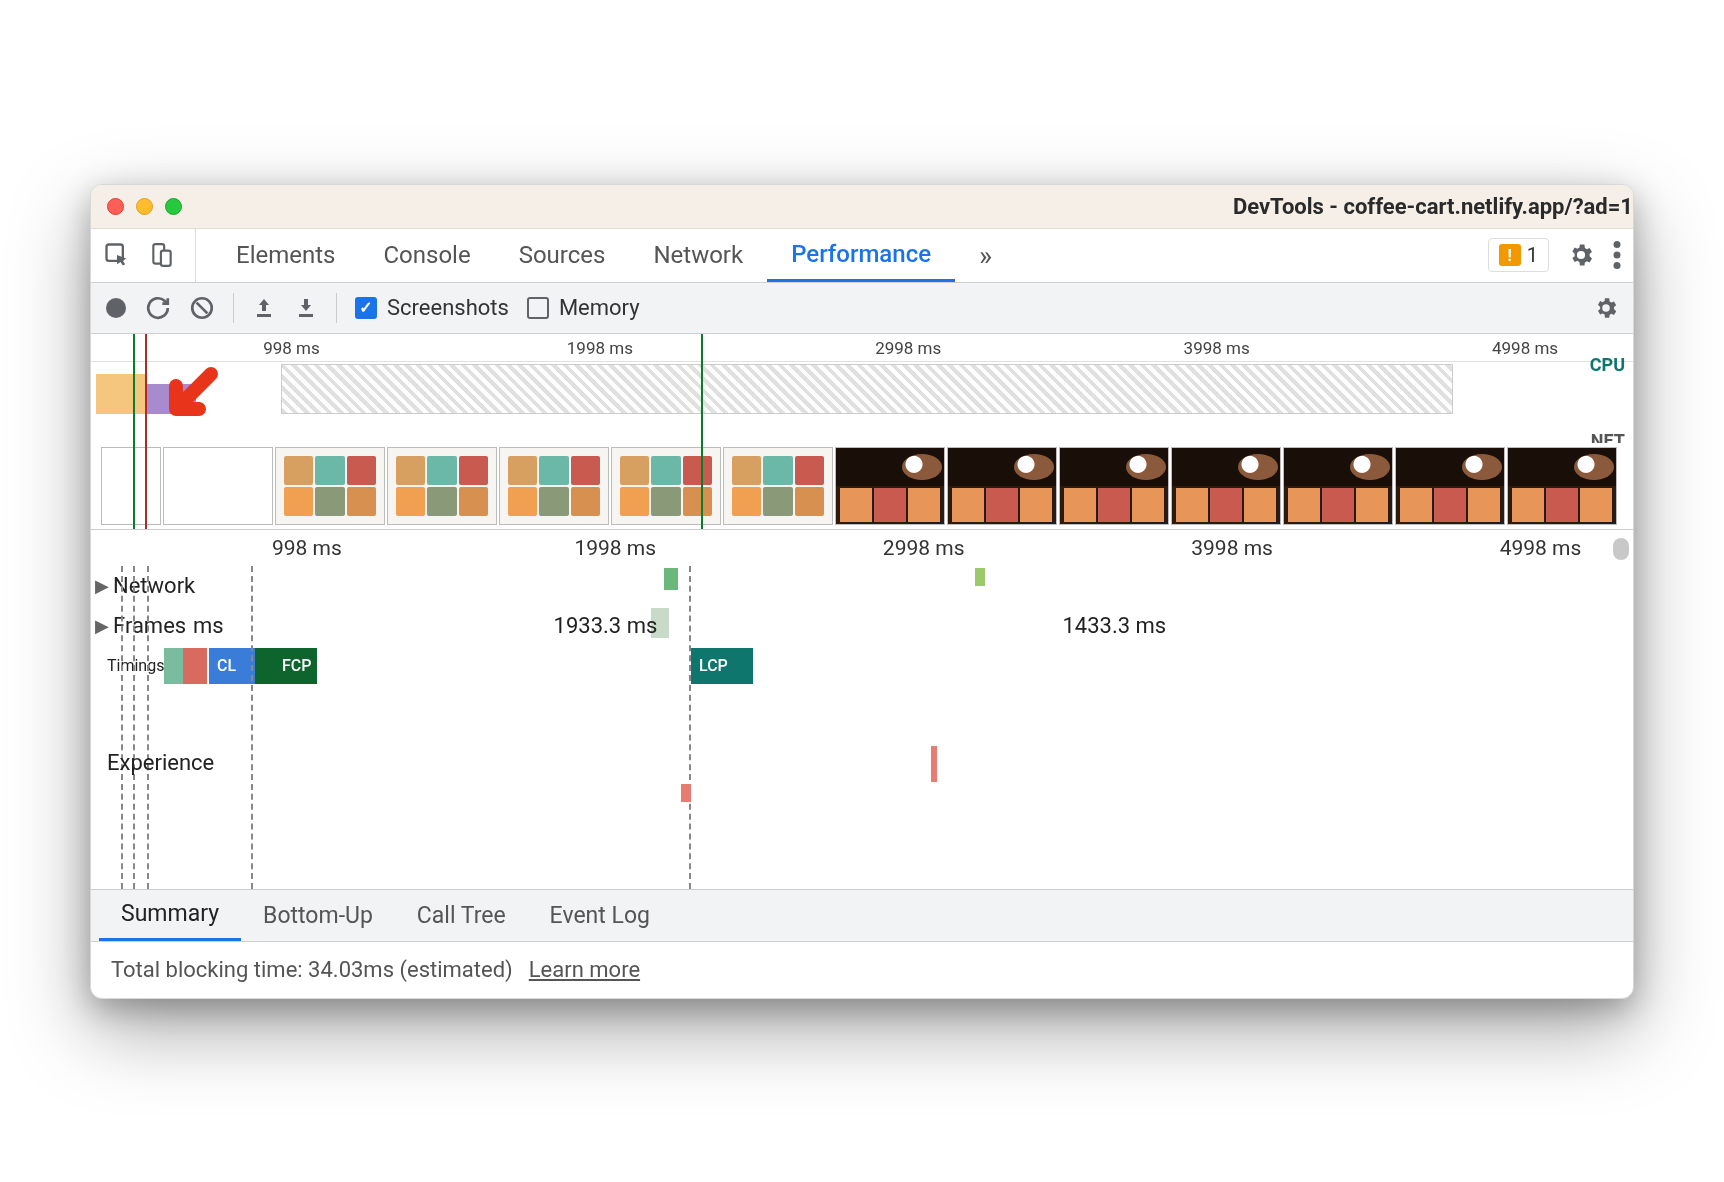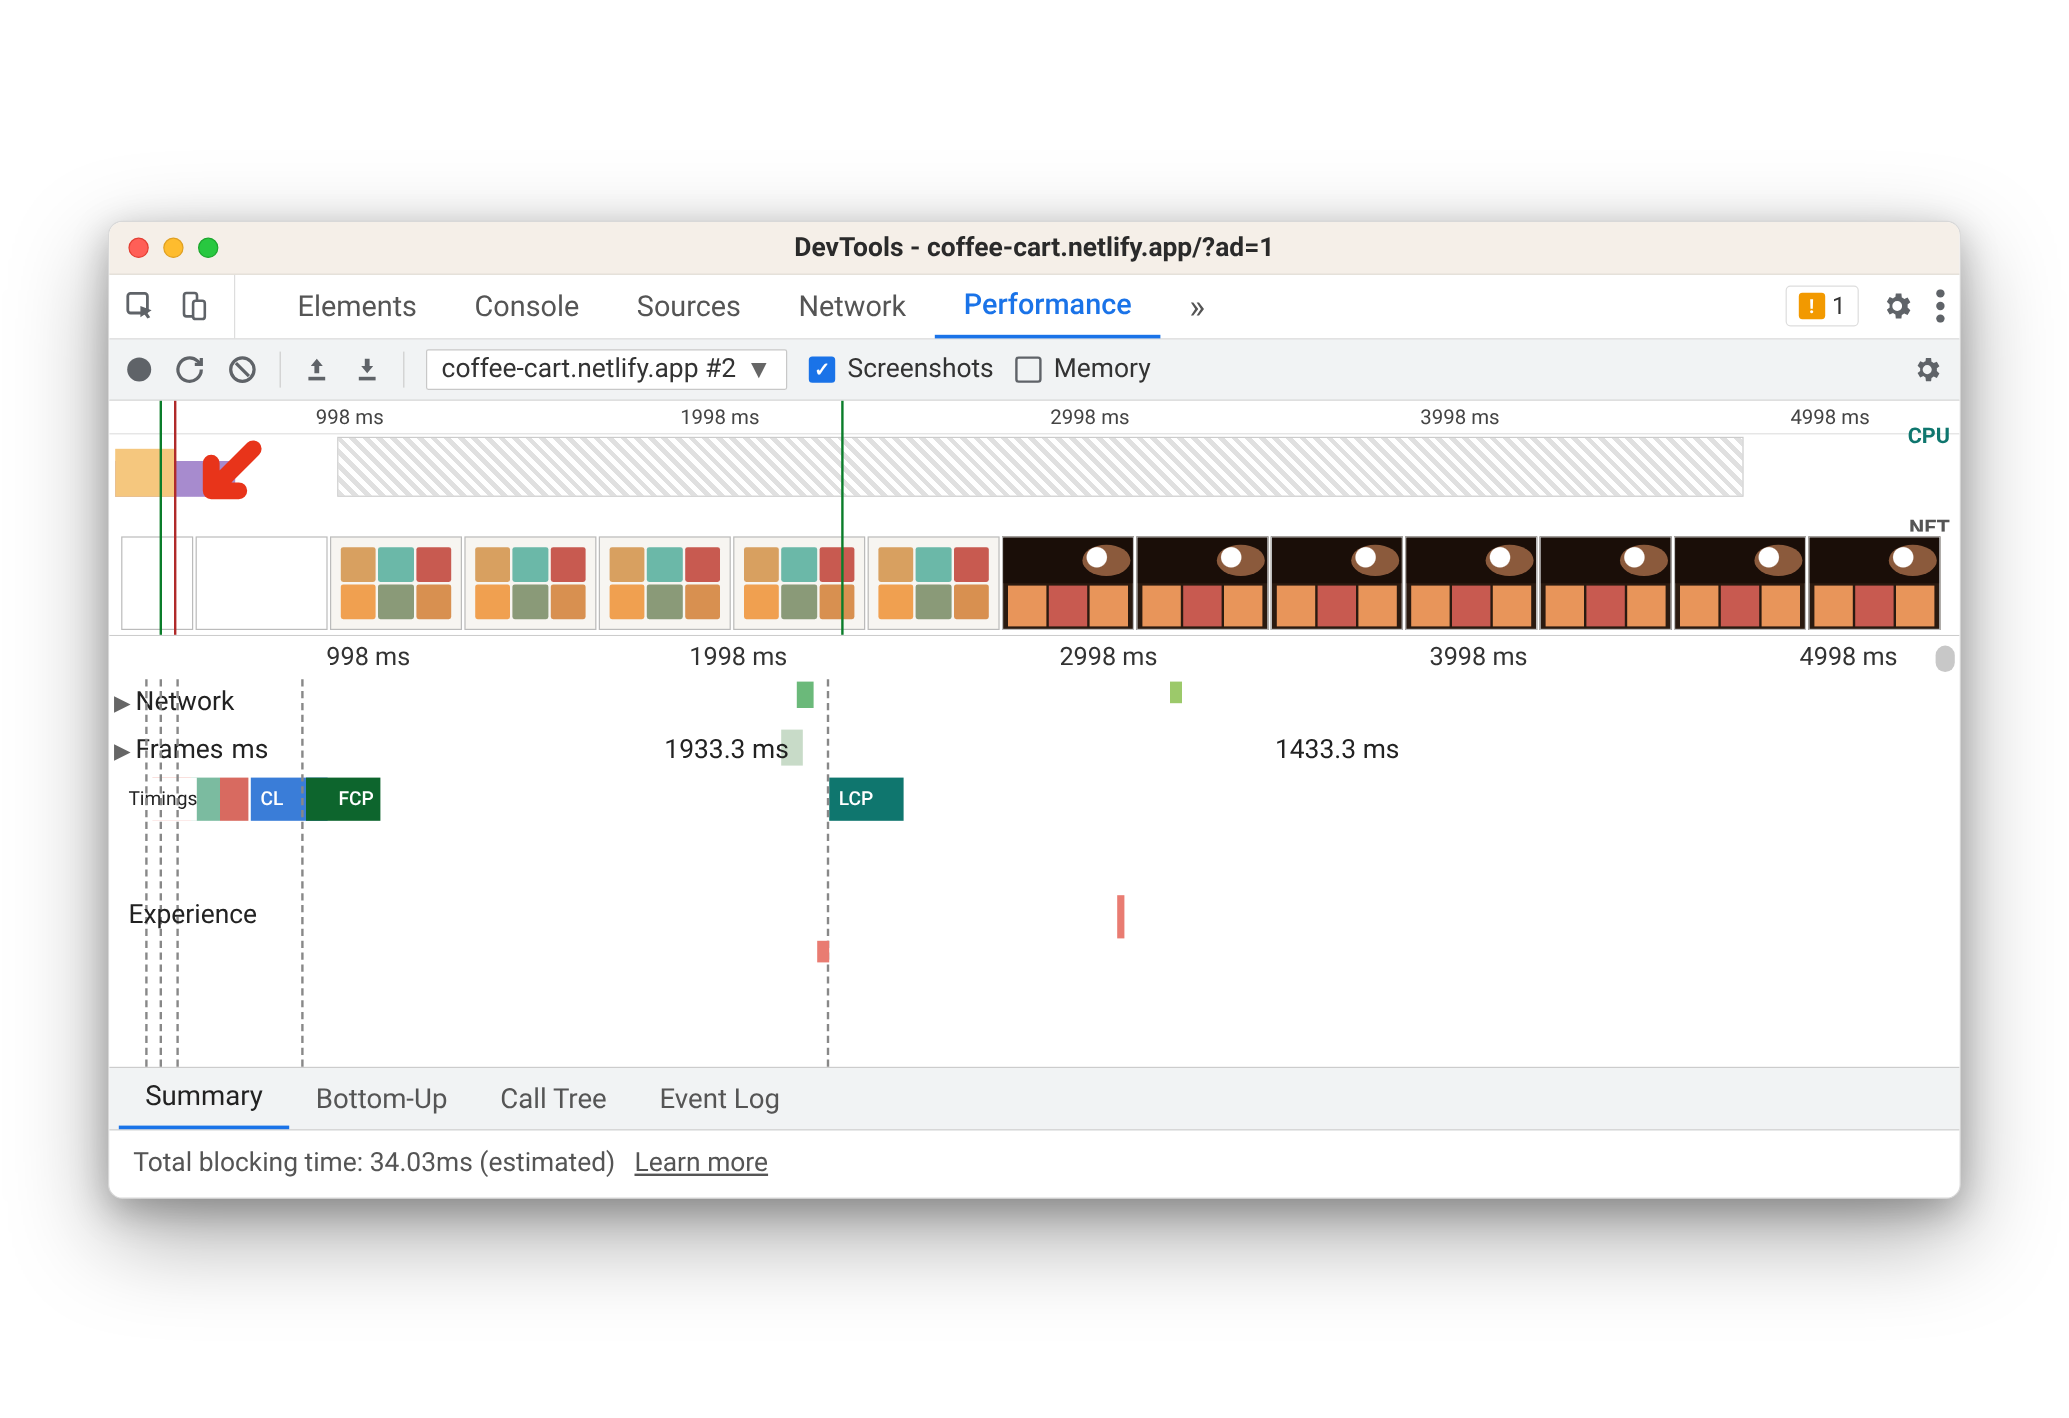--- a/index.html
+++ b/index.html
@@ -28,32 +28,32 @@
     padding: 0 16px;
     border-bottom: 1px solid #e0dcd5;
     position: relative;
   }
   .traffic { display: flex; gap: 12px; }
   .dot { width: 17px; height: 17px; border-radius: 50%; }
   .dot.red { background: #ff5f57; border: 1px solid #e33e32; }
   .dot.yellow { background: #febc2e; border: 1px solid #e0a021; }
   .dot.green { background: #28c840; border: 1px solid #1ba62c; }
   .title {
-    position: absolute; left:0; right:0; text-align:center;
+    position: absolute; left:0; right:0; text-align:right;
     font-size: 22px; font-weight: 700; color: #2a2a2a;
     pointer-events:none;
   }
   .tabbar {
     height: 54px;
     display: flex;
     align-items: center;
     border-bottom: 1px solid #d0d0d0;
     background: #fff;
     padding: 0 12px;
-    gap: 12px;
+    gap: 0;
   }
   .tabbar-left { display:flex; align-items:center; gap:18px; padding-right:20px; border-right:1px solid #ddd; height:100%;}
   .icon { display:inline-flex; align-items:center; justify-content:center; }
   .tabs { display:flex; align-items:stretch; height:100%; margin-left: 16px; flex:1; }
   .tab {
     padding: 0 24px; display:flex; align-items:center;
     font-size: 24px; color: #555; cursor:pointer;
   }
   .tab.active { color: #1a73e8; border-bottom: 3px solid #1a73e8; font-weight:500; }
   .tabbar-right { display:flex; align-items:center; gap:18px; padding-left:12px;}
@@ -279,24 +279,20 @@
             <rect x="5" y="18" width="14" height="3"></rect>
           </svg>
       </span>
       <span class="icon">
         <svg width="24" height="24" viewBox="0 0 24 24" fill="#5f6368">
             <path d="M12 15l-5-6h3V3h4v6h3z"></path>
             <rect x="5" y="18" width="14" height="3"></rect>
           </svg>
       </span>
       <div class="tb-sep"></div>
-      <div class="rec-select">
-        <span>coffee-cart.netlify.app #2</span>
-        <span style="color:#666;">▼</span>
-      </div>
       <div class="chk">
         <div class="checkbox checked"></div>
         <span>Screenshots</span>
       </div>
       <div class="chk">
         <div class="checkbox"></div>
         <span>Memory</span>
       </div>
       <div style="flex:1"></div>
       <span class="icon">

